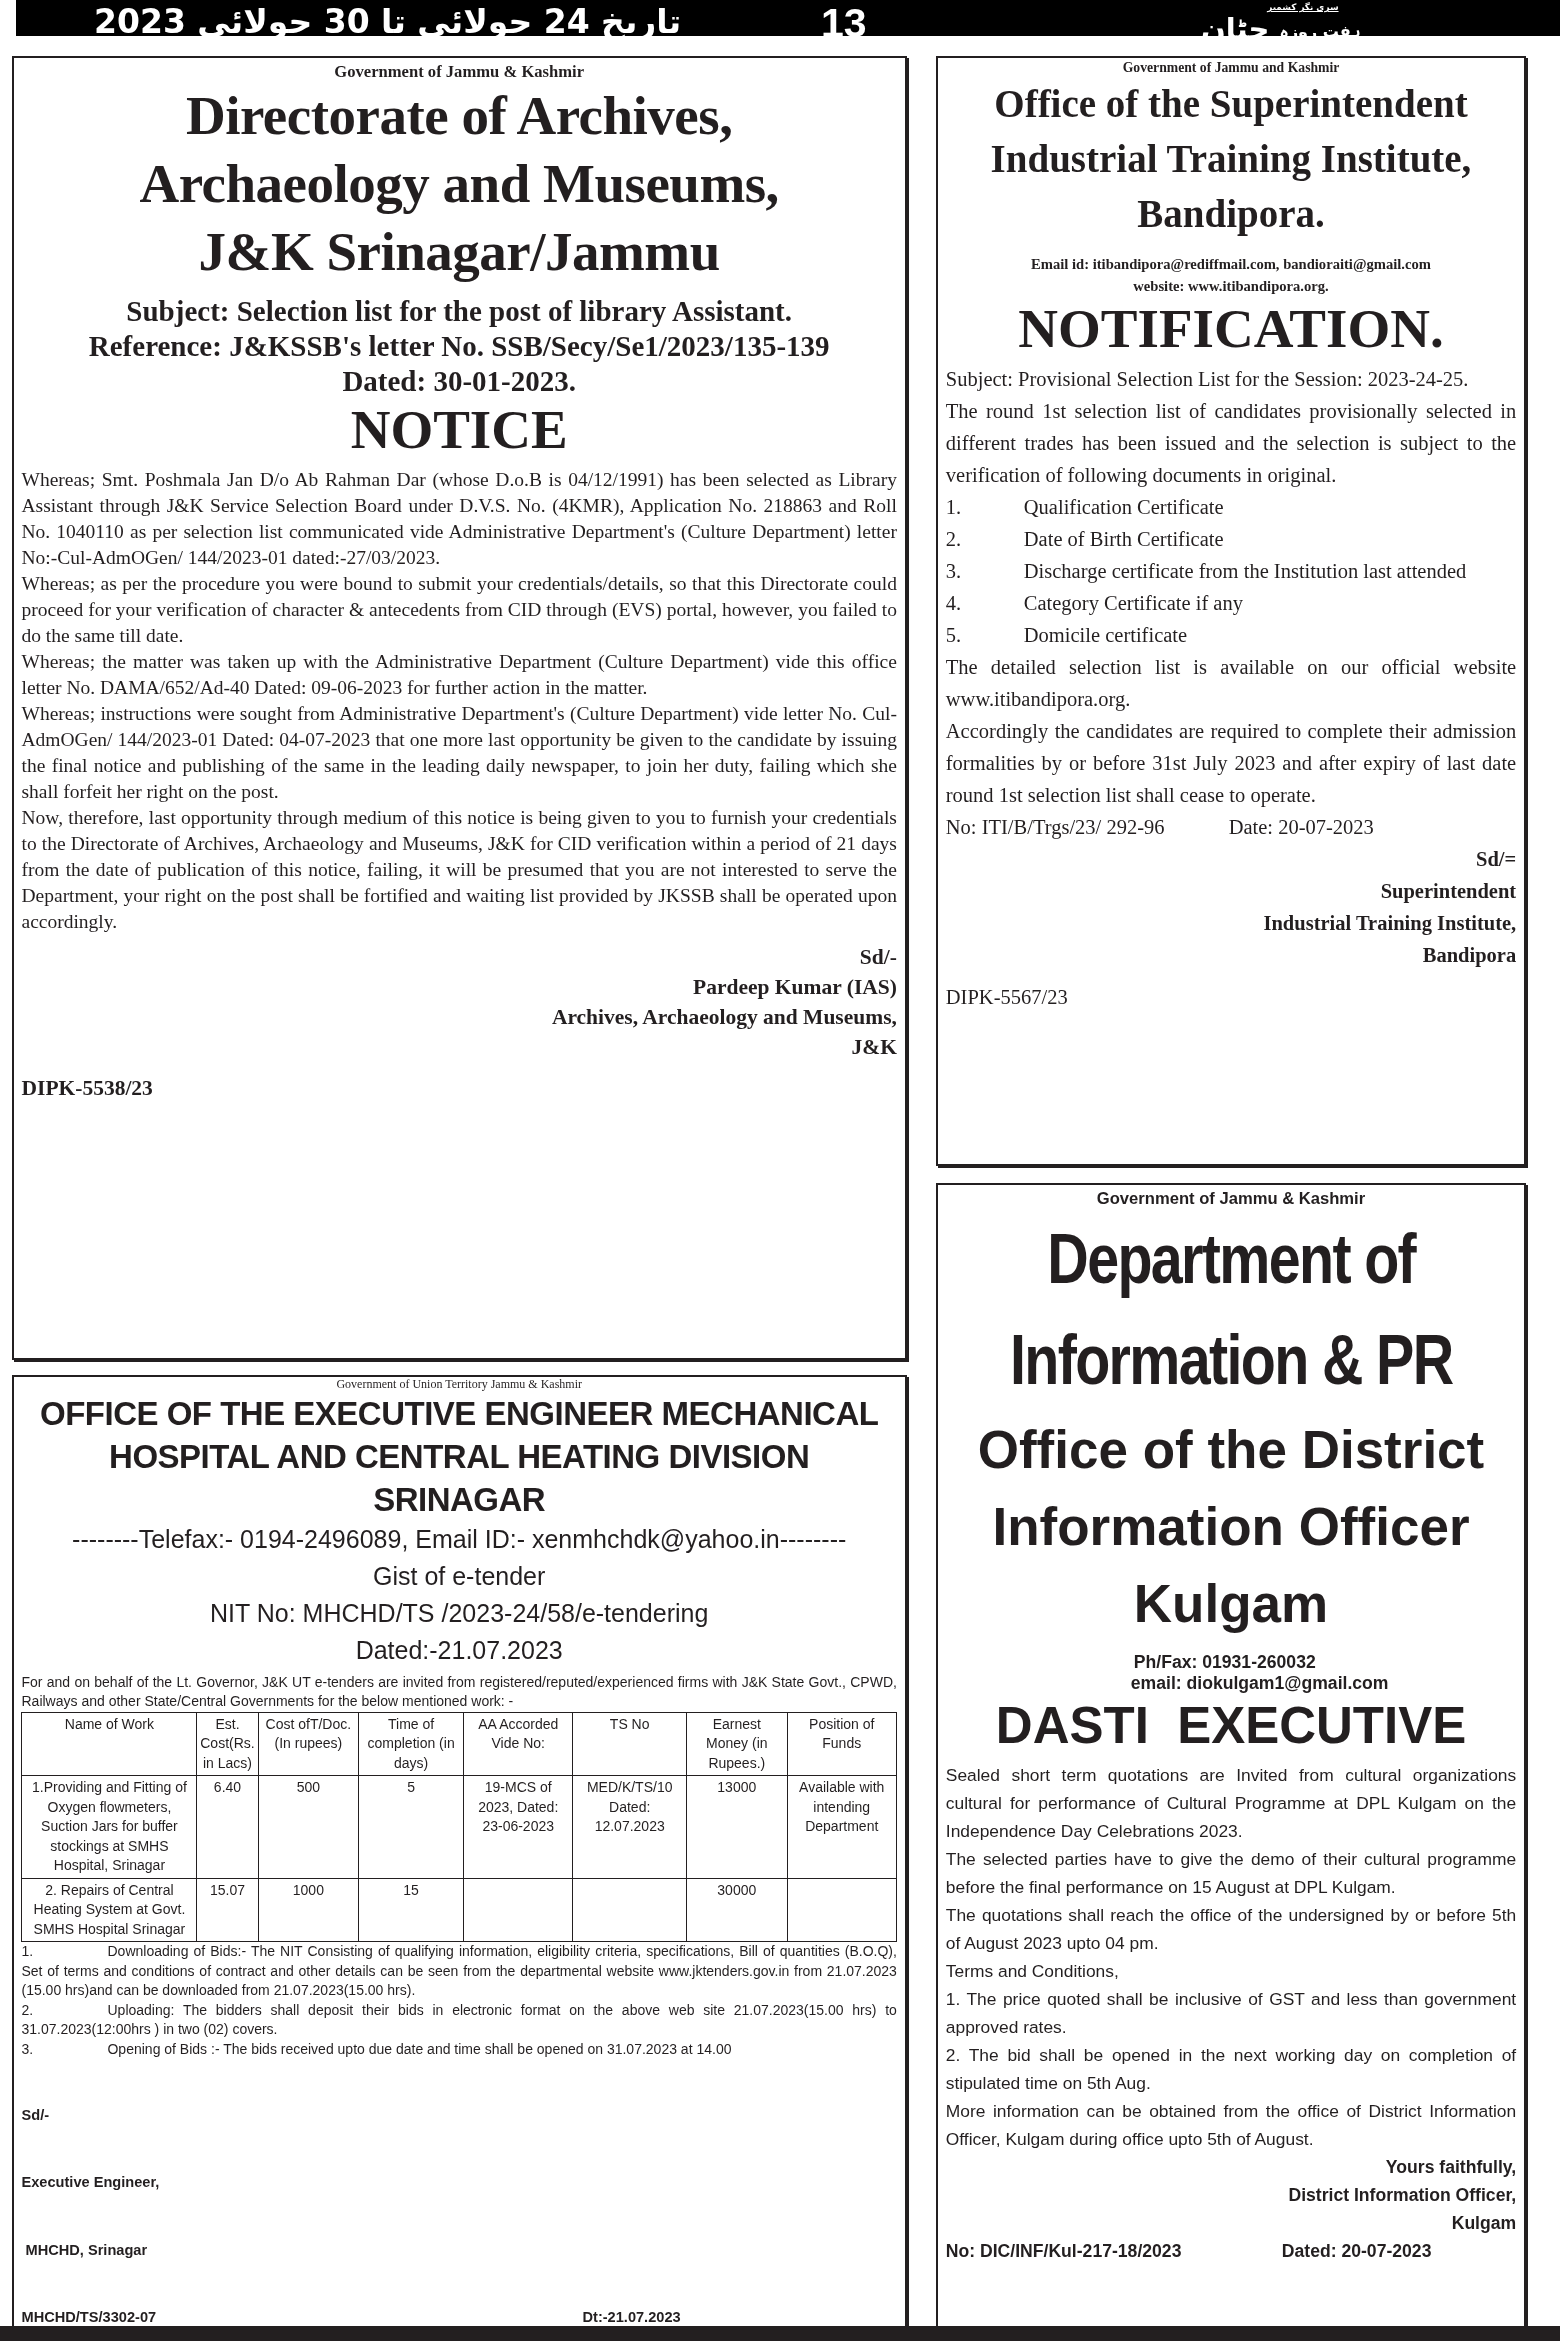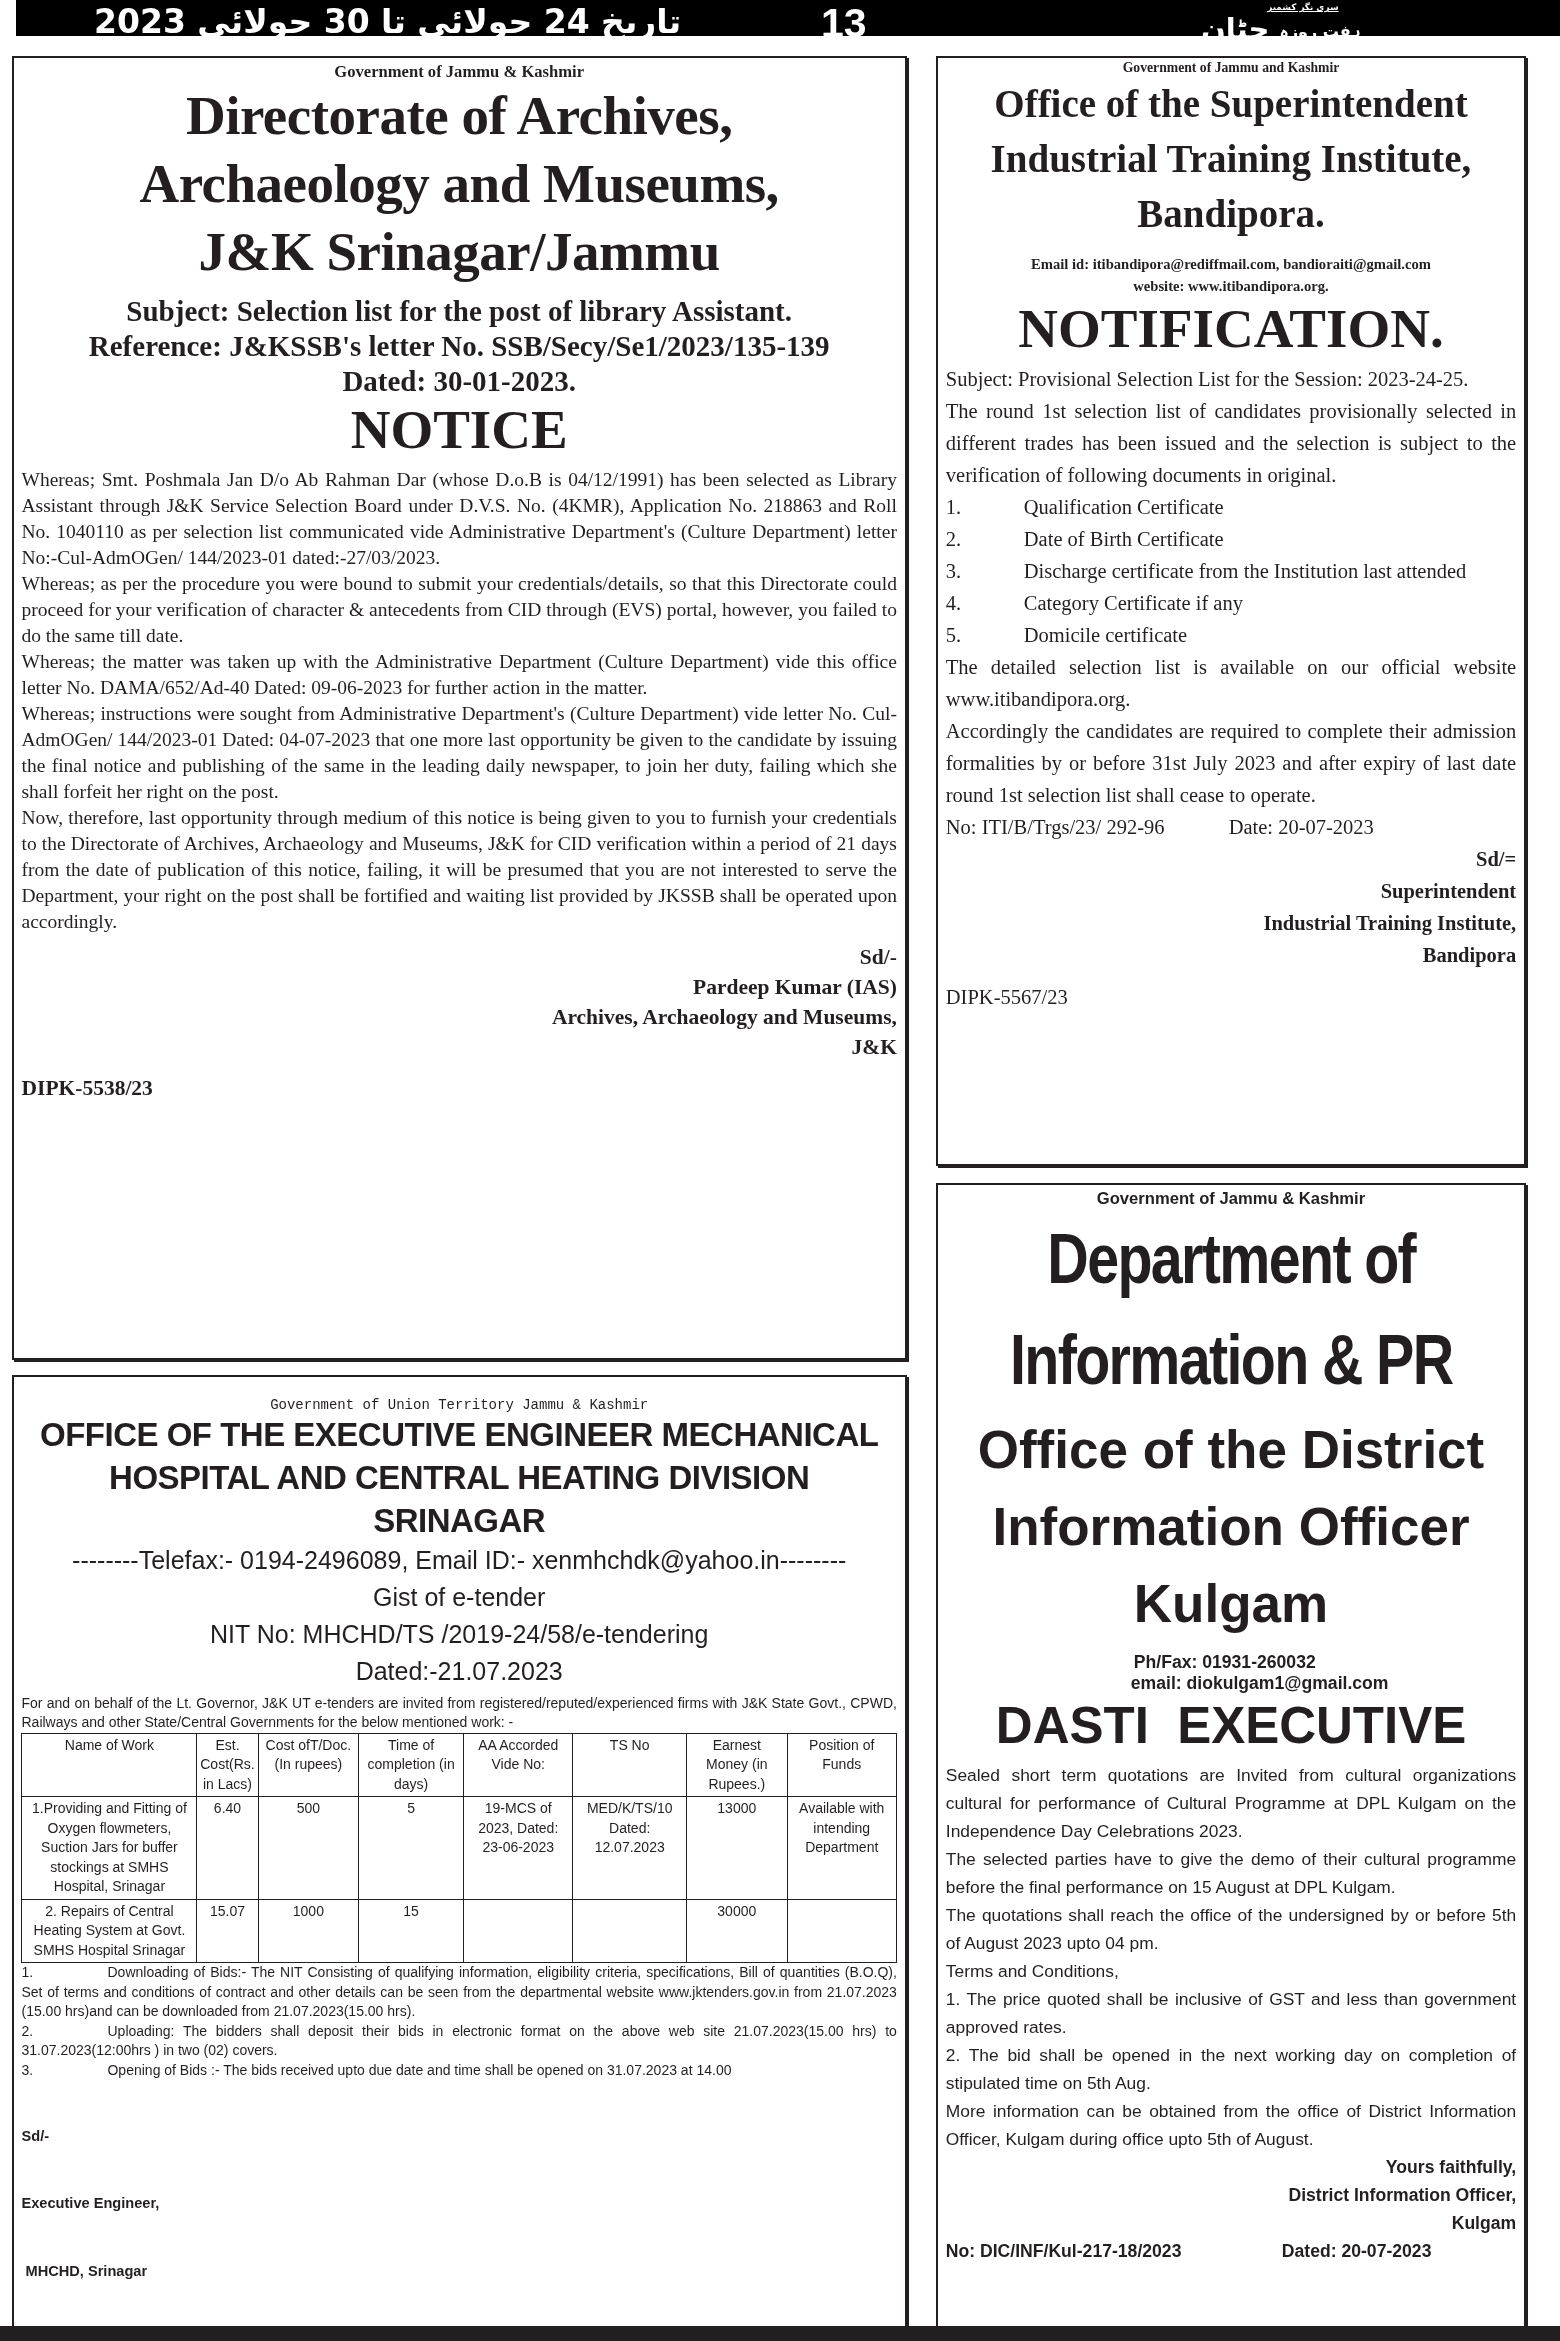--- a/index.html
+++ b/index.html
@@ -28,21 +28,21 @@
   #ad2 .gov{font-size:13.7px;font-weight:bold;margin-top:2px}
   #ad2 .title{font-size:39px;font-weight:bold;line-height:55px}
   #ad2 .contact{font-size:14.6px;font-weight:bold;line-height:21.5px}
   #ad2 .notif{font-size:55px;font-weight:bold;line-height:60px;margin-top:2px}
   #ad2 .body{font-size:20.5px;line-height:32px}
   #ad2 .li{display:flex}
   #ad2 .li .n{width:78px;flex:none}
   #ad2 .sig{font-size:20.5px;font-weight:bold;line-height:32px}
   
   #ad3{left:11.7px;top:1375px;width:895px;height:961px}
-  #ad3 .gov{font-size:14px;margin-top:20px;font-family:Liberation Mono, monospace}
+  #ad3 .gov{font-size:12px;margin-top:0;font-family:Liberation Serif, serif}
   #ad3 .title{font-family:"Liberation Sans",sans-serif;font-weight:bold;font-size:33px;line-height:43px;letter-spacing:-0.5px}
   #ad3 .line{font-family:"Liberation Sans",sans-serif;font-size:25px;line-height:37px}
   #ad3 .small{font-family:"Liberation Sans",sans-serif;font-size:14px;line-height:19.5px}
   #ad3 table{width:100%;border-collapse:collapse;font-family:"Liberation Sans",sans-serif;font-size:14px;line-height:19.5px}
   #ad3 th,#ad3 td{border:1px solid #231f20;text-align:center;vertical-align:top;padding:2px 2.9px;font-weight:normal}
   #ad3 .terms p{font-family:"Liberation Sans",sans-serif;font-size:14px;line-height:19.5px;text-align:justify}
   #ad3 .tab{display:inline-block;width:86px}
   #ad3 .sigb{font-family:"Liberation Sans",sans-serif;font-weight:bold;font-size:14.6px;line-height:22.4px}
   
   #ad4{left:936px;top:1183px;width:590px;height:1153px}
@@ -150,21 +150,21 @@
 
 <div class="ad" id="ad3">
   <div class="gov center">Government of Union Territory Jammu &amp; Kashmir</div>
   <div class="title center">
     <div>OFFICE OF THE EXECUTIVE ENGINEER MECHANICAL</div>
     <div>HOSPITAL AND CENTRAL HEATING DIVISION</div>
     <div>SRINAGAR</div>
   </div>
   <div class="line center">--------Telefax:- 0194-2496089, Email ID:- xenmhchdk@yahoo.in--------</div>
   <div class="line center">Gist of e-tender</div>
-  <div class="line center">NIT No:  MHCHD/TS /2019-24/58/e-tendering</div>
+  <div class="line center">NIT No:  MHCHD/TS /2023-24/58/e-tendering</div>
   <div class="line center">Dated:-21.07.2023</div>
   <div class="small just" style="margin-top:3.9px">For and on behalf of the Lt. Governor, J&amp;K UT e-tenders are invited from registered/reputed/experienced firms with J&amp;K State Govt., CPWD, Railways and other State/Central Governments for the below mentioned work: -</div>
   <table>
     <colgroup>
       <col style="width:20%">
         <col style="width:7%">
         <col style="width:11.5%">
         <col style="width:12%">
         <col style="width:12.5%">
         <col style="width:13%">

